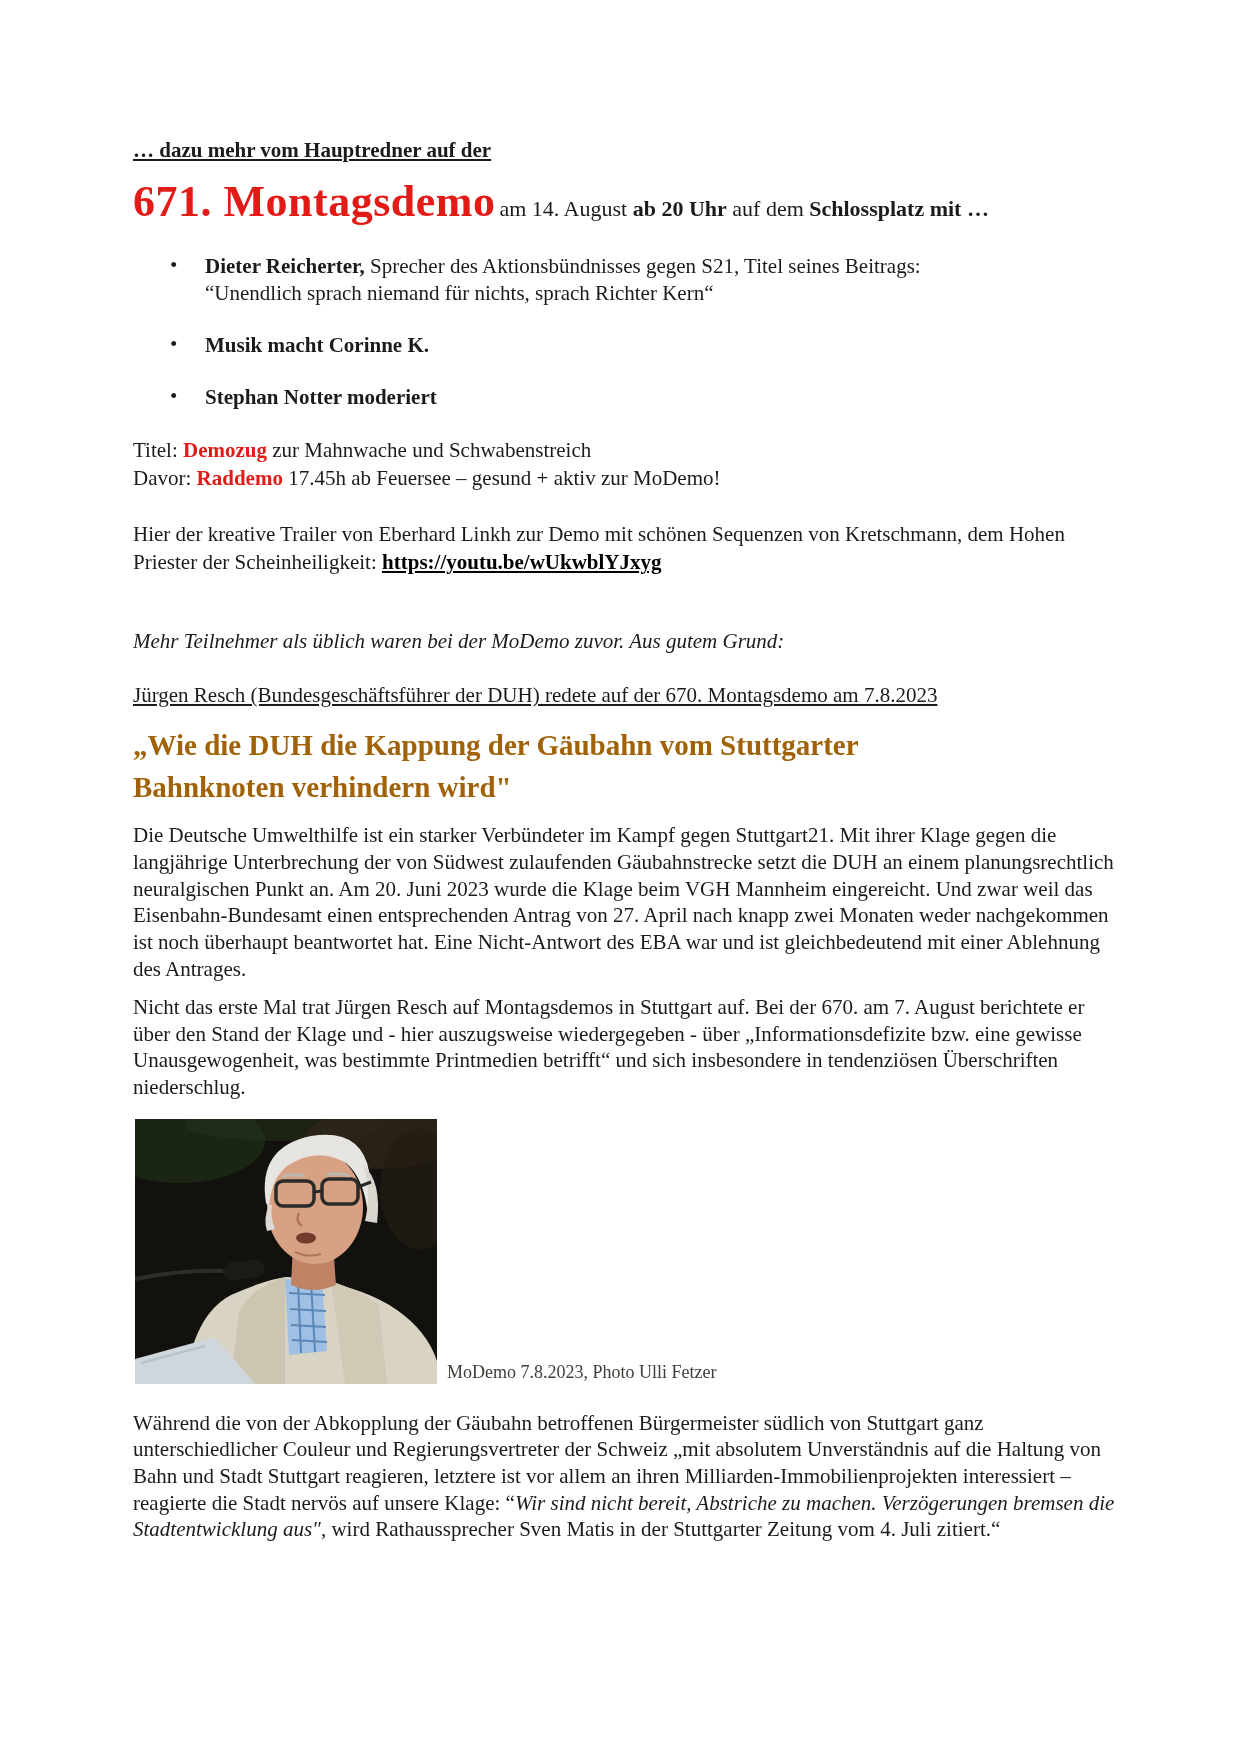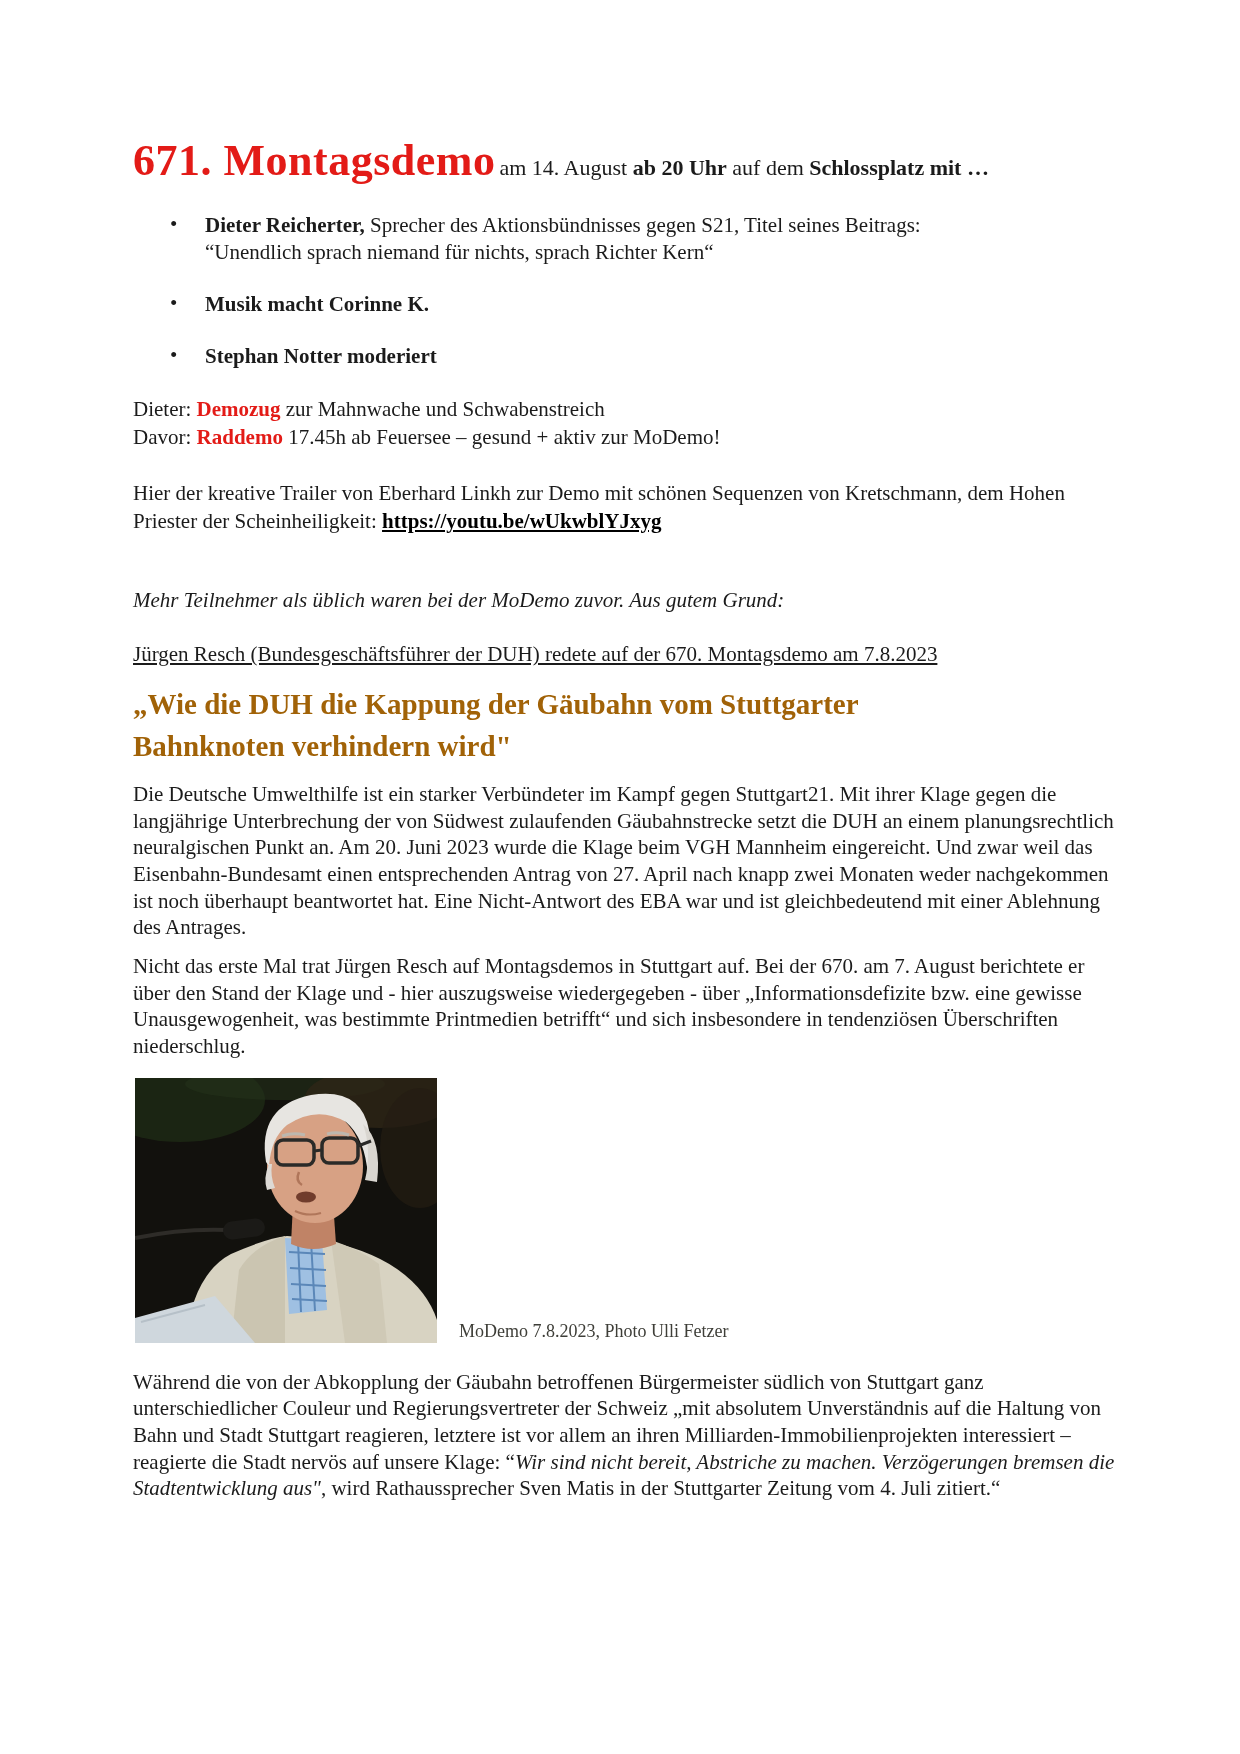--- a/index.html
+++ b/index.html
@@ -63,58 +63,59 @@
     margin:0 0 14px 0;
     font-size:29px;font-weight:bold;color:#a16207;
     line-height:1.45;
     white-space:pre-line;
   }
 
   .body-par{margin:0 0 12px 0;font-size:21px;line-height:1.27;}
   .body-par .quote-italic{font-style:italic;}
 
   .photo-row{
-    display:flex;align-items:flex-end;gap:22px;
+    display:flex;align-items:flex-end;gap:10px;
     margin:18px 0 26px 2px;
   }
   .photo-frame{
     width:302px;height:265px;flex:0 0 auto;display:block;
   }
   .photo-caption{
     font-size:18px;color:#3e3e38;line-height:1;
     padding-bottom:3px;
   }
 </style>
 </head>
 <body>
 
 <div class="page">
   <div class="content">
 
+    <p class="top-note">… dazu mehr vom Hauptredner auf der</p>
 
     <div class="title-line">
       <span class="title-red">671. Montagsdemo</span>
       <span class="title-small"><span>am 14. August </span><span class="b">ab 20 Uhr</span><span> auf dem </span><span class="b">Schlossplatz mit …</span></span>
     </div>
 
     <ul class="bullets">
       <li class="bullet">
         <span class="b">Dieter Reicherter,</span><span> Sprecher des Aktionsbündnisses gegen S21, Titel seines Beitrags:</span><br>
         <span>“Unendlich sprach niemand für nichts, sprach Richter Kern“</span>
       </li>
       <li class="bullet">
         <span class="b">Musik macht Corinne K.</span>
       </li>
       <li class="bullet">
         <span class="b">Stephan Notter moderiert</span>
       </li>
     </ul>
 
     <div class="schedule">
-      <div><span>Dieter: </span><span class="b red">Demozug</span><span> zur Mahnwache und Schwabenstreich</span></div>
+      <div><span>Titel: </span><span class="b red">Demozug</span><span> zur Mahnwache und Schwabenstreich</span></div>
       <div><span>Davor: </span><span class="b red">Raddemo</span><span> 17.45h ab Feuersee – gesund + aktiv zur MoDemo!</span></div>
     </div>
 
     <p class="trailer"><span>Hier der kreative Trailer von Eberhard Linkh zur Demo mit schönen Sequenzen von Kretschmann, dem Hohen Priester der Scheinheiligkeit: </span><a class="link" href="#">https://youtu.be/wUkwblYJxyg</a></p>
 
     <p class="italic-note">Mehr Teilnehmer als üblich waren bei der MoDemo zuvor. Aus gutem Grund:</p>
 
     <p class="underline-note">Jürgen Resch (Bundesgeschäftsführer der DUH) redete auf der 670. Montagsdemo am 7.8.2023</p>
 
     <h2 class="red-heading">„Wie die DUH die Kappung der Gäubahn vom Stuttgarter

